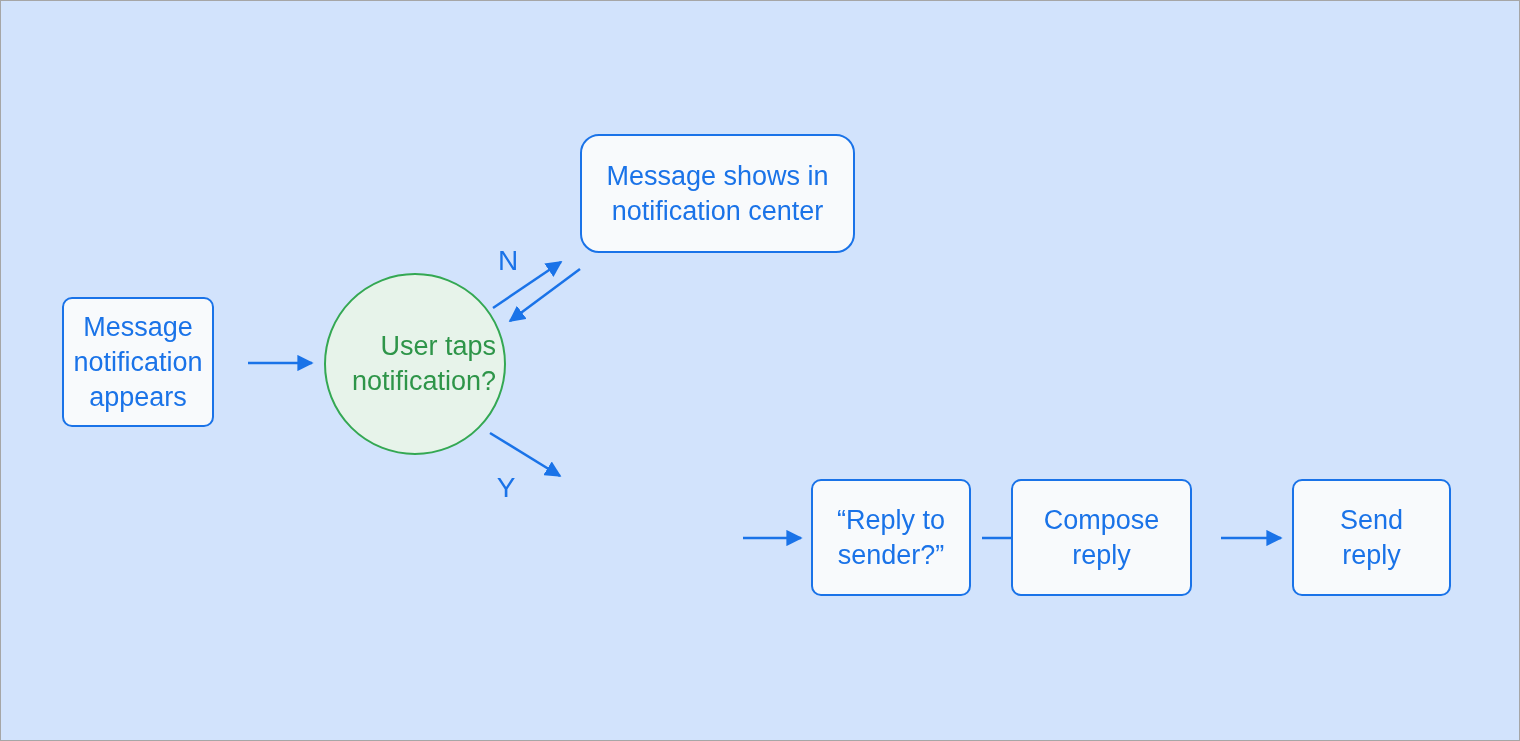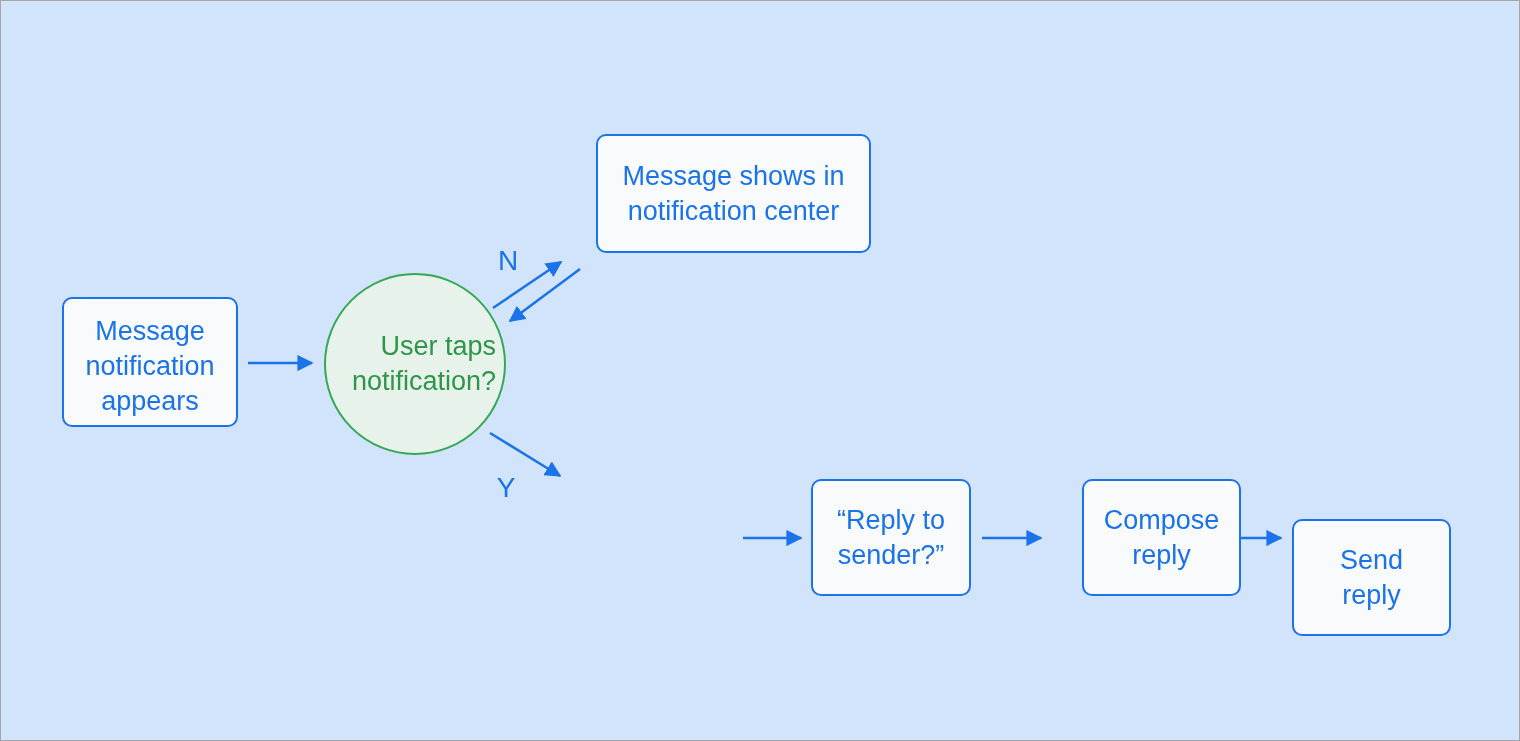--- a/index.html
+++ b/index.html
@@ -50,27 +50,27 @@
   }
   .edge-label {
     position: absolute;
     color: var(--arrow, #1A73E8);
     font-size: 28px;
     line-height: 28px;
     width: 34px;
     text-align: center;
   }
   
-  #node-start    { left: 61px;  top: 296px; width: 176px; height: 130px; align-items: flex-end; }
+  #node-start    { left: 61px;  top: 296px; width: 152px; height: 130px; }
   #node-decision { left: 323px; top: 272px; width: 182px; height: 182px; }
-  #node-nocenter { left: 595px; top: 133px; width: 275px; height: 119px; }
+  #node-nocenter { left: 579px; top: 133px; width: 275px; height: 119px; border-radius: 19px; }
   #node-plays    { left: 571px; top: 478px; width: 159px; height: 117px; }
   #node-reply    { left: 810px; top: 478px; width: 160px; height: 117px; text-align: center; }
-  #node-compose  { left: 1081px;top: 478px; width: 159px; height: 117px; }
-  #node-send     { left: 1291px;top: 478px; width: 159px; height: 117px; margin-top: 40px; }
+  #node-compose  { left: 1010px;top: 478px; width: 181px; height: 117px; }
+  #node-send     { left: 1291px;top: 478px; width: 159px; height: 117px; }
   #label-n { left: 490px; top: 246px; }
   #label-y { left: 488px; top: 473px; }
 </style>
 </head>
 <body>
 
 <div class="canvas">
 
   <svg class="edges" viewBox="0 0 1520 741" xmlns="http://www.w3.org/2000/svg">
     <defs>

